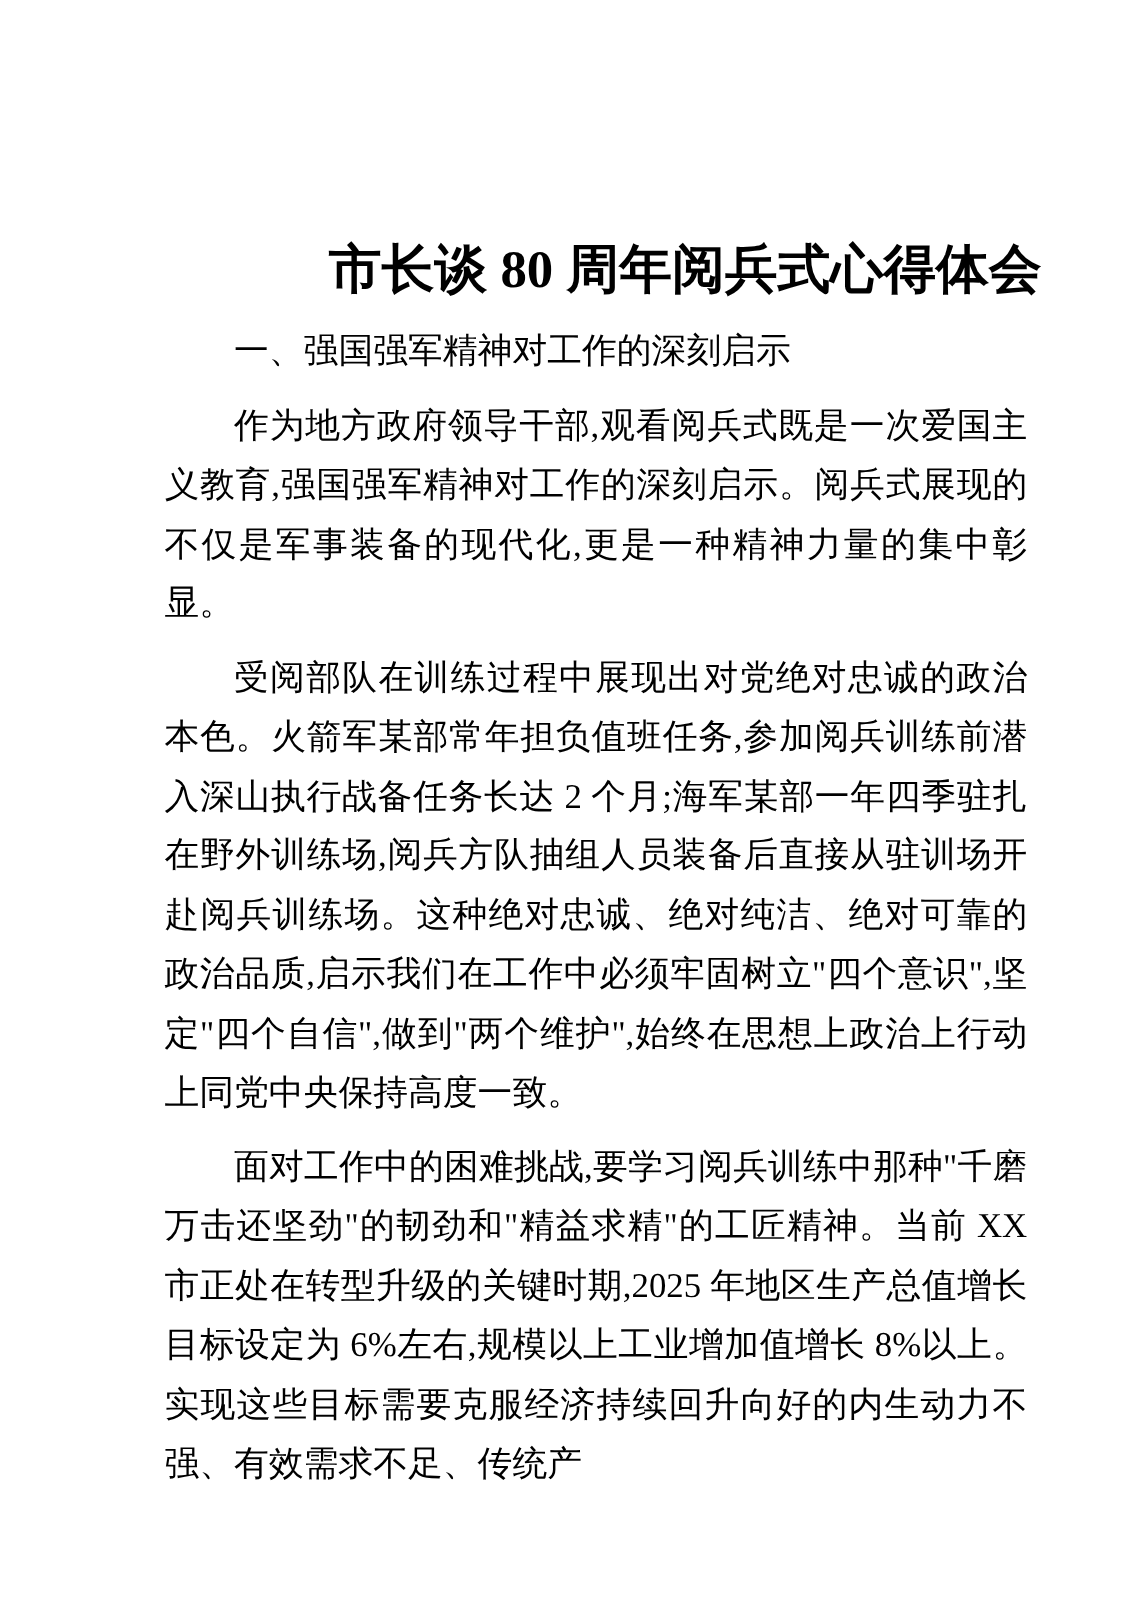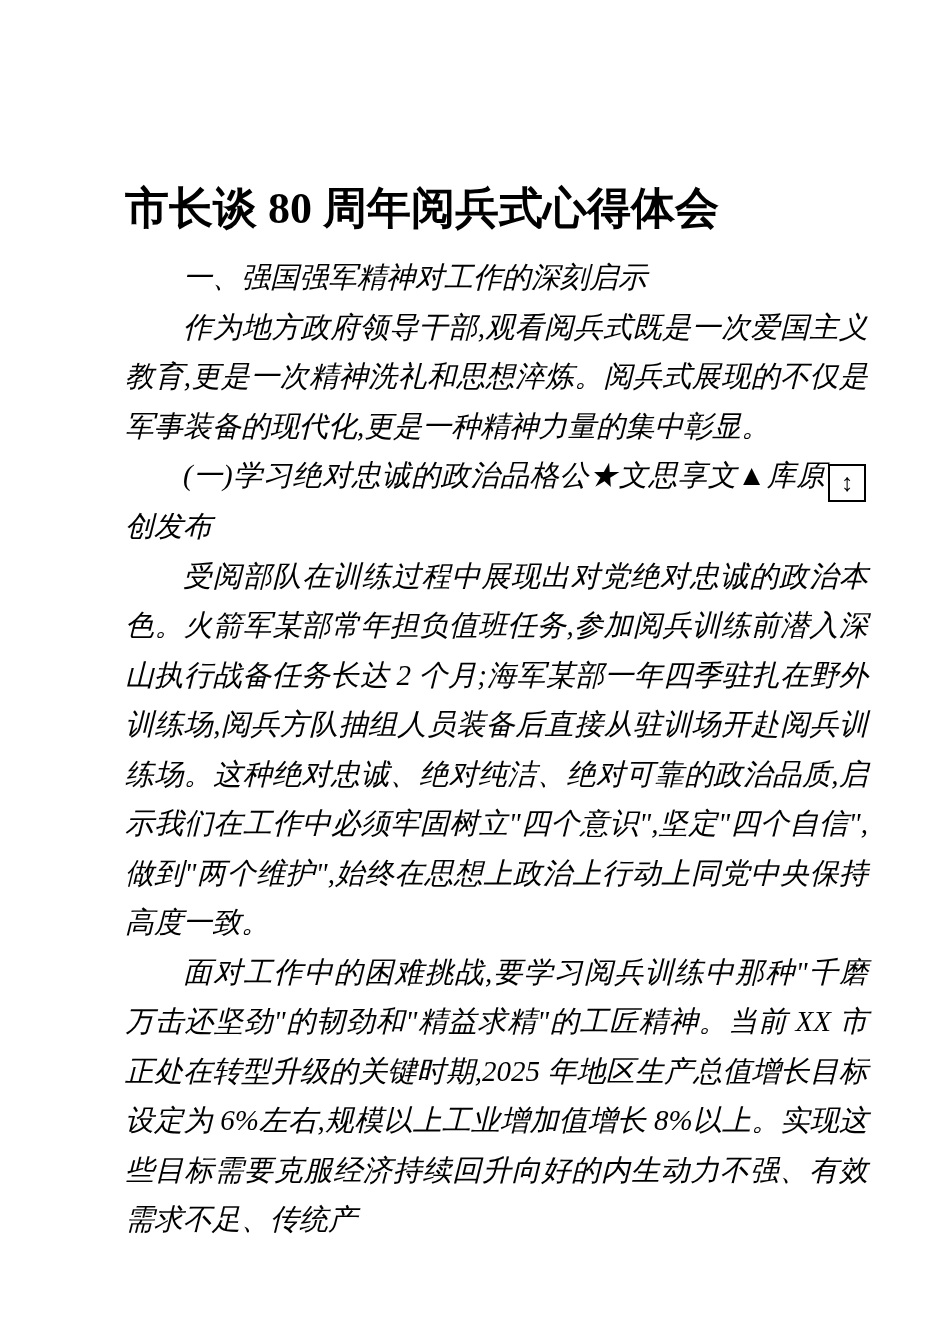--- a/index.html
+++ b/index.html
@@ -20,35 +20,34 @@
     font-family: "Liberation Serif", "DejaVu Serif", serif;
     overflow: hidden;
   }
   .content {
     position: absolute;
     left: 125px;
     top: 184px;
     width: 743px;
   }
   .doc-title {
-    margin: 0 0 19px 0;
+    margin: 16px 0 19px 0;
     font-size: 44px;
     line-height: 50px;
     font-weight: bold;
-    text-align: left;
+    text-align: right;
     white-space: nowrap;
   }
   .para {
-    margin: 0;
+    margin: 12px;
     font-size: 29px;
     line-height: 49.5px;
     text-align: justify;
     text-indent: 2em;
     word-break: break-all;
-    font-style: italic;
   }
   .boxed-glyph {
     display: inline-block;
     box-sizing: border-box;
     width: 38px;
     height: 38px;
     border: 2px solid #000000;
     line-height: 33px;
     text-align: center;
     font-size: 25px;
@@ -60,23 +59,22 @@
 </head>
 <body>
 
 <div class="page">
   <div class="content">
 
     <h1 class="doc-title">市长谈 80 周年阅兵式心得体会</h1>
 
     <p class="para">一、强国强军精神对工作的深刻启示</p>
 
-    <p class="para">作为地方政府领导干部,观看阅兵式既是一次爱国主义教育,更是一次精神洗礼和思想淬炼。阅兵式展现的不仅是军事装备的现代化,更是一种精神力量的集中彰显。</p>
+    <p class="para">作为地方政府领导干部,观看阅兵式既是一次爱国主义教育,强国强军精神对工作的深刻启示。阅兵式展现的不仅是军事装备的现代化,更是一种精神力量的集中彰显。</p>
 
-    <p class="para"><span>(一)学习绝对忠诚的政治品格公★文思享文▲库原</span><span class="boxed-glyph">↕</span><span>创发布</span></p>
 
     <p class="para">受阅部队在训练过程中展现出对党绝对忠诚的政治本色。火箭军某部常年担负值班任务,参加阅兵训练前潜入深山执行战备任务长达 2 个月;海军某部一年四季驻扎在野外训练场,阅兵方队抽组人员装备后直接从驻训场开赴阅兵训练场。这种绝对忠诚、绝对纯洁、绝对可靠的政治品质,启示我们在工作中必须牢固树立"四个意识",坚定"四个自信",做到"两个维护",始终在思想上政治上行动上同党中央保持高度一致。</p>
 
 
     <p class="para">面对工作中的困难挑战,要学习阅兵训练中那种"千磨万击还坚劲"的韧劲和"精益求精"的工匠精神。当前 XX 市正处在转型升级的关键时期,2025 年地区生产总值增长目标设定为 6%左右,规模以上工业增加值增长 8%以上。实现这些目标需要克服经济持续回升向好的内生动力不强、有效需求不足、传统产</p>
 
   </div>
 </div>
 
 </body></html>

